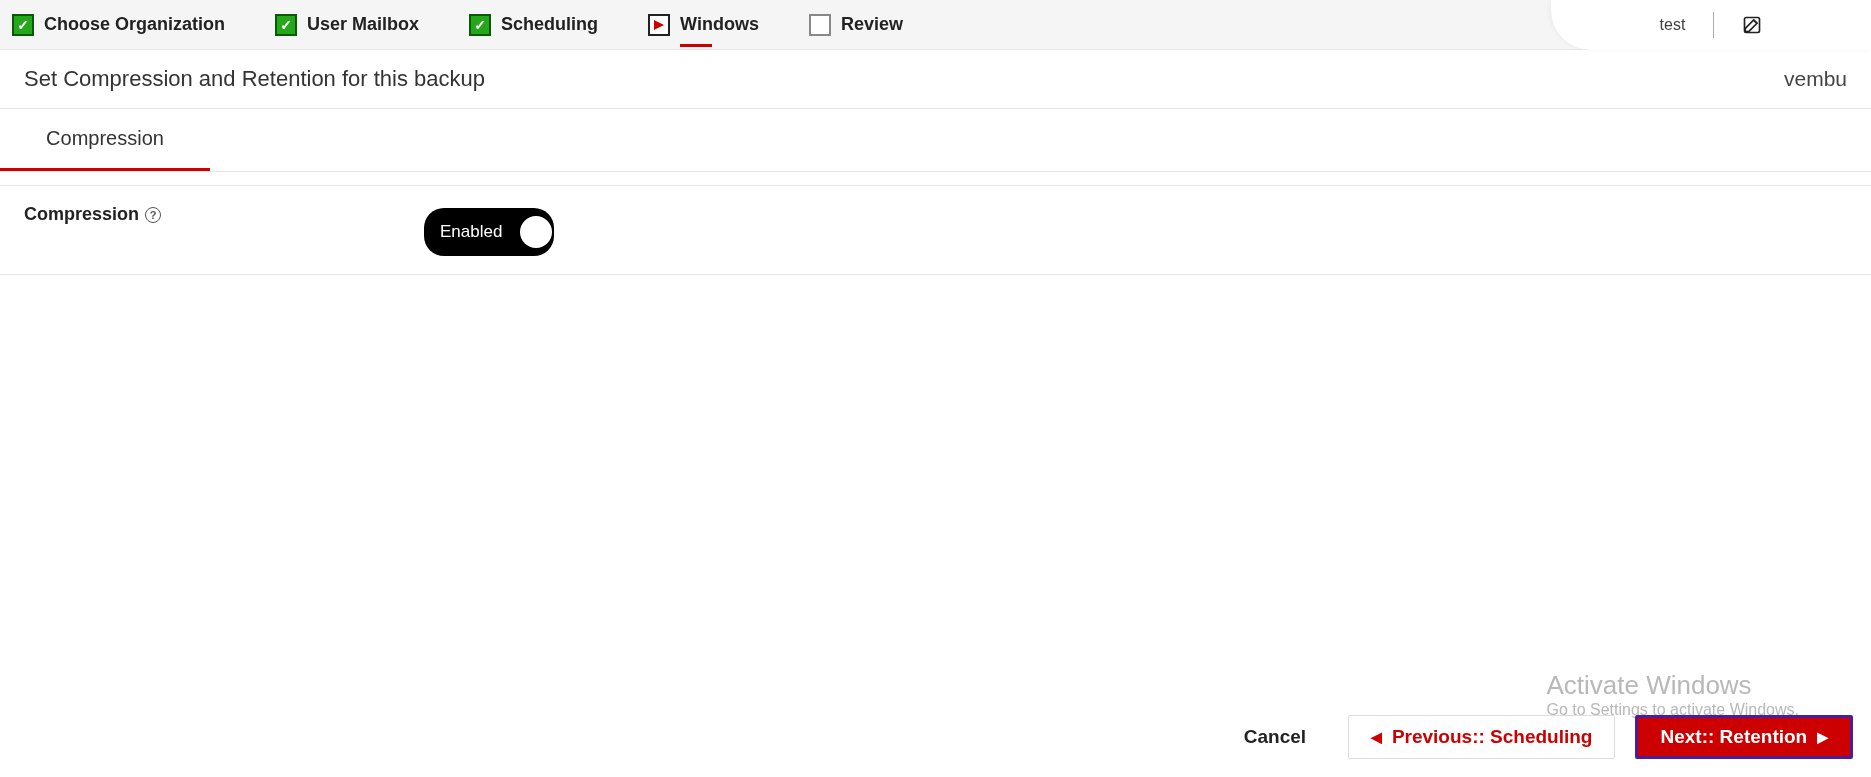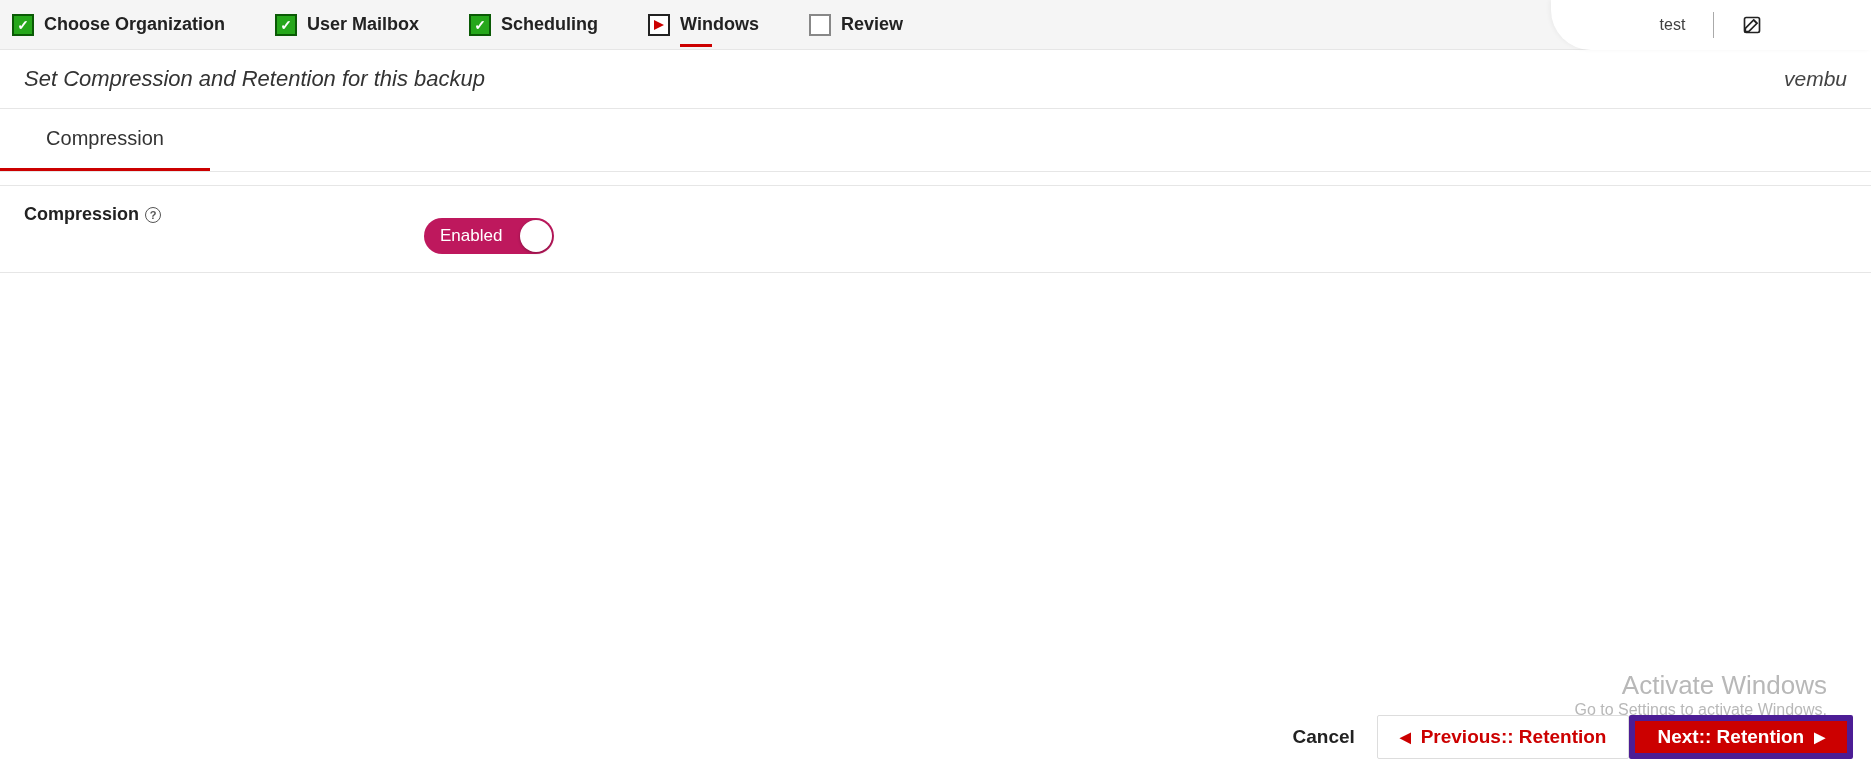--- a/index.html
+++ b/index.html
@@ -94,21 +94,20 @@
     width: 20px; height: 20px; color: #222;
   }
 
   
   .subheader {
     display: flex;
     align-items: center;
     justify-content: space-between;
     padding: 16px 24px 16px 24px;
     border-bottom: 1px solid #e6e6e6;
-    font-style: italic;
   }
   .subheader-title {
     font-size: 22px;
     color: #333;
   }
   .subheader-right {
     font-size: 21px;
     color: #444;
   }
 
@@ -152,25 +151,25 @@
   }
   .content-left .row-desc {
     color: #808080;
     font-size: 17px;
     line-height: 1.45;
     margin-top: 2px;
   }
 
   
   .toggle {
-    margin-top: 14px;
+    margin-top: 4px;
     position: relative;
     width: 130px;
-    height: 36px;
-    background: #be185d;
+    height: 48px;
+    background: #000000;
     border-radius: 20px;
     cursor: pointer;
     display: flex;
     align-items: center;
   }
   .toggle-label {
     color: #fff;
     font-size: 17px;
     margin-left: 16px;
   }
@@ -183,20 +182,21 @@
     box-shadow: 0 1px 3px rgba(0,0,0,0.3);
   }
 
   
   .footer {
     position: absolute;
     bottom: 18px;
     right: 18px;
     display: flex;
     align-items: center;
+    gap: 20px;
   }
   .btn {
     height: 44px;
     display: inline-flex;
     align-items: center;
     justify-content: center;
     font-size: 19px;
     font-weight: 600;
     border-radius: 2px;
     padding: 0 22px;
@@ -209,30 +209,30 @@
     border: none;
   }
   .btn-prev {
     background: #fff;
     color: #cc0000;
     border: 1px solid #ddd;
   }
   .btn-next {
     background: #cc0000;
     color: #fff;
-    border: 6px solid #4c1d95;
+    border: 3px solid #4c1d95;
   }
   .caret { font-size: 14px; }
 
   
   .watermark {
     position: absolute;
-    right: 44px;
+    right: 72px;
     bottom: 58px;
-    text-align: right;
+    text-align: left;
     color: #b8b8b8;
     pointer-events: none;
   }
   .watermark .wm1 { font-size: 26px; font-weight: 400; }
   .watermark .wm2 { font-size: 16px; }
 </style>
 </head>
 <body>
 
 <div class="wizard-bar">
@@ -309,19 +309,19 @@
   <div class="wm1">Activate Windows</div>
   <div class="wm2">Go to Settings to activate Windows.</div>
 </div>
 
 <div class="footer">
   <div class="btn btn-cancel">
     <span>Cancel</span>
   </div>
   <div class="btn btn-prev">
     <span class="caret">◀</span>
-    <span>Previous:: Retention</span>
+    <span>Previous:: Scheduling</span>
   </div>
   <div class="btn btn-next">
     <span>Next:: Retention</span>
     <span class="caret">▶</span>
   </div>
 </div>
 
 </body></html>

